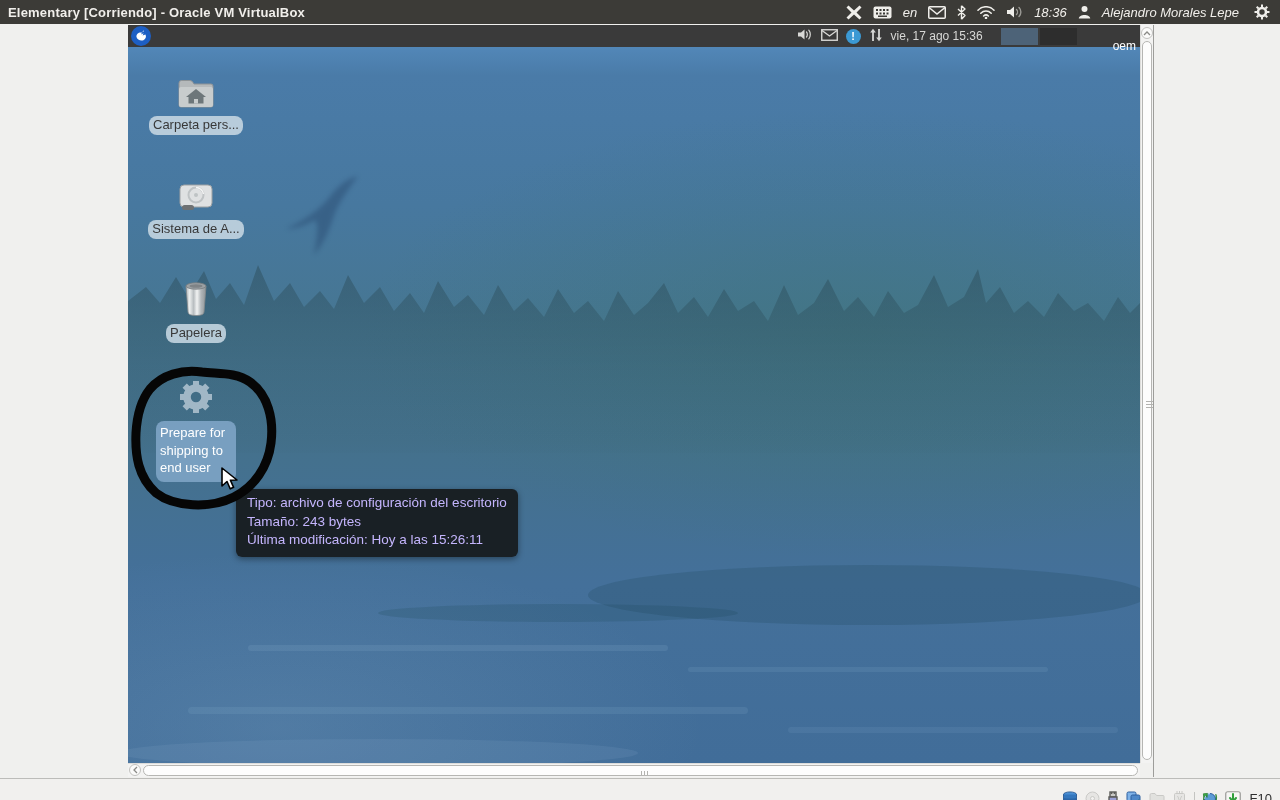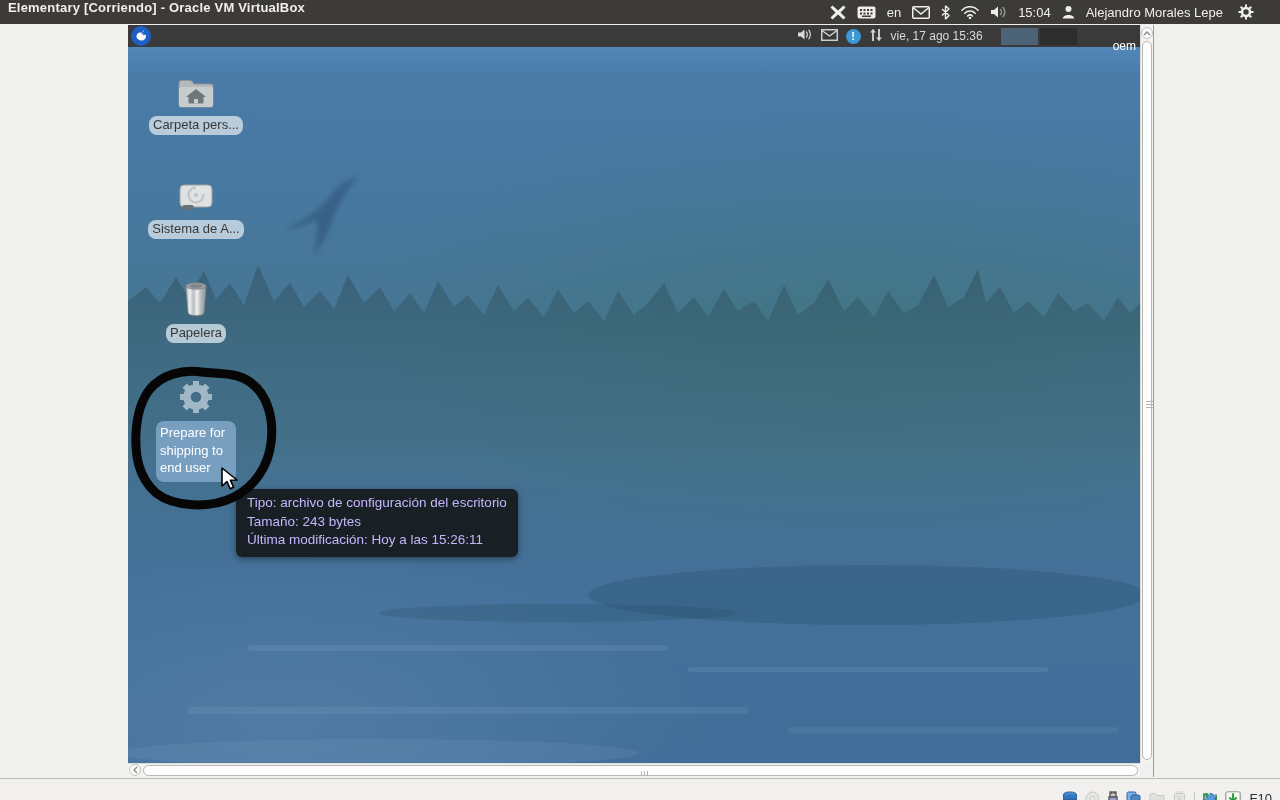--- a/index.html
+++ b/index.html
@@ -1,22 +1,22 @@
 <!DOCTYPE html>
 <html><head>
 <meta charset="utf-8">
 <style>
   * { margin:0; padding:0; box-sizing:border-box; }
   html,body { width:1280px; height:800px; overflow:hidden; font-family:"Liberation Sans", sans-serif; }
   body { position:relative; background:#f0f0ee; }
 
   
-  .titlebar { position:absolute; left:0; top:0; width:1280px; height:24px; background:#3c3b37; display:flex; color:#f1efeb; }
+  .titlebar { position:absolute; left:0; top:0; width:1280px; height:24px; background:#3c3b37; display:flex; align-items:center; color:#f1efeb; }
   .titlebar .title { padding-left:8px; font-size:13px; font-weight:bold; letter-spacing:.2px; }
-  .tray { margin-left:auto; display:flex; align-items:center; gap:11px; padding-right:26px; font-size:13px; font-weight:normal; }
+  .tray { margin-left:auto; display:flex; align-items:center; gap:11px; padding-right:10px; font-size:13px; font-weight:normal;font-style:italic; }
   .tray svg { display:block; }
   .tray .txt { color:#f1efeb; }
 
   
   .vm { position:absolute; left:128px; top:25px; width:1012px; height:738px; overflow:hidden; background:#46779f; }
 
   
   .gpanel { position:absolute; left:0; top:0; width:100%; height:22px; background:#3a3a3a; display:flex; align-items:center; z-index:30; color:#d8d8d6; font-size:12px; }
   .gpanel .menu-btn { width:20px; height:20px; border-radius:50%; background:#1d5fc4; margin-left:3px; display:flex; align-items:center; justify-content:center; }
   .gpanel .right { margin-left:auto; display:flex; align-items:center; gap:8px; padding-right:4px; }
@@ -114,21 +114,21 @@
     </span>
     <span>
       <svg width="17" height="14" viewBox="0 0 17 14">
           <path d="M1,5 L4,5 L8,1.5 L8,12.5 L4,9 L1,9 Z" fill="#efeeea"></path>
           <g fill="none" stroke="#9b9a95" stroke-width="1.4" stroke-linecap="round">
             <path d="M10.5,4.5 C11.8,5.8 11.8,8.2 10.5,9.5"></path>
             <path d="M13,2.5 C15.5,5 15.5,9 13,11.5"></path>
           </g>
         </svg>
     </span>
-    <span class="txt">15:04</span>
+    <span class="txt">18:36</span>
     <span>
       <svg width="13" height="14" viewBox="0 0 13 14">
           <circle cx="6.5" cy="4" r="3" fill="#efeeea"></circle>
           <path d="M0.8,13.5 C0.8,8.8 12.2,8.8 12.2,13.5 Z" fill="#efeeea"></path>
         </svg>
     </span>
     <span class="txt">Alejandro Morales Lepe</span>
     <span style="margin-left:4px;">
       <svg width="16" height="16" viewBox="0 0 16 16">
           <g stroke="#efeeea" fill="none">

